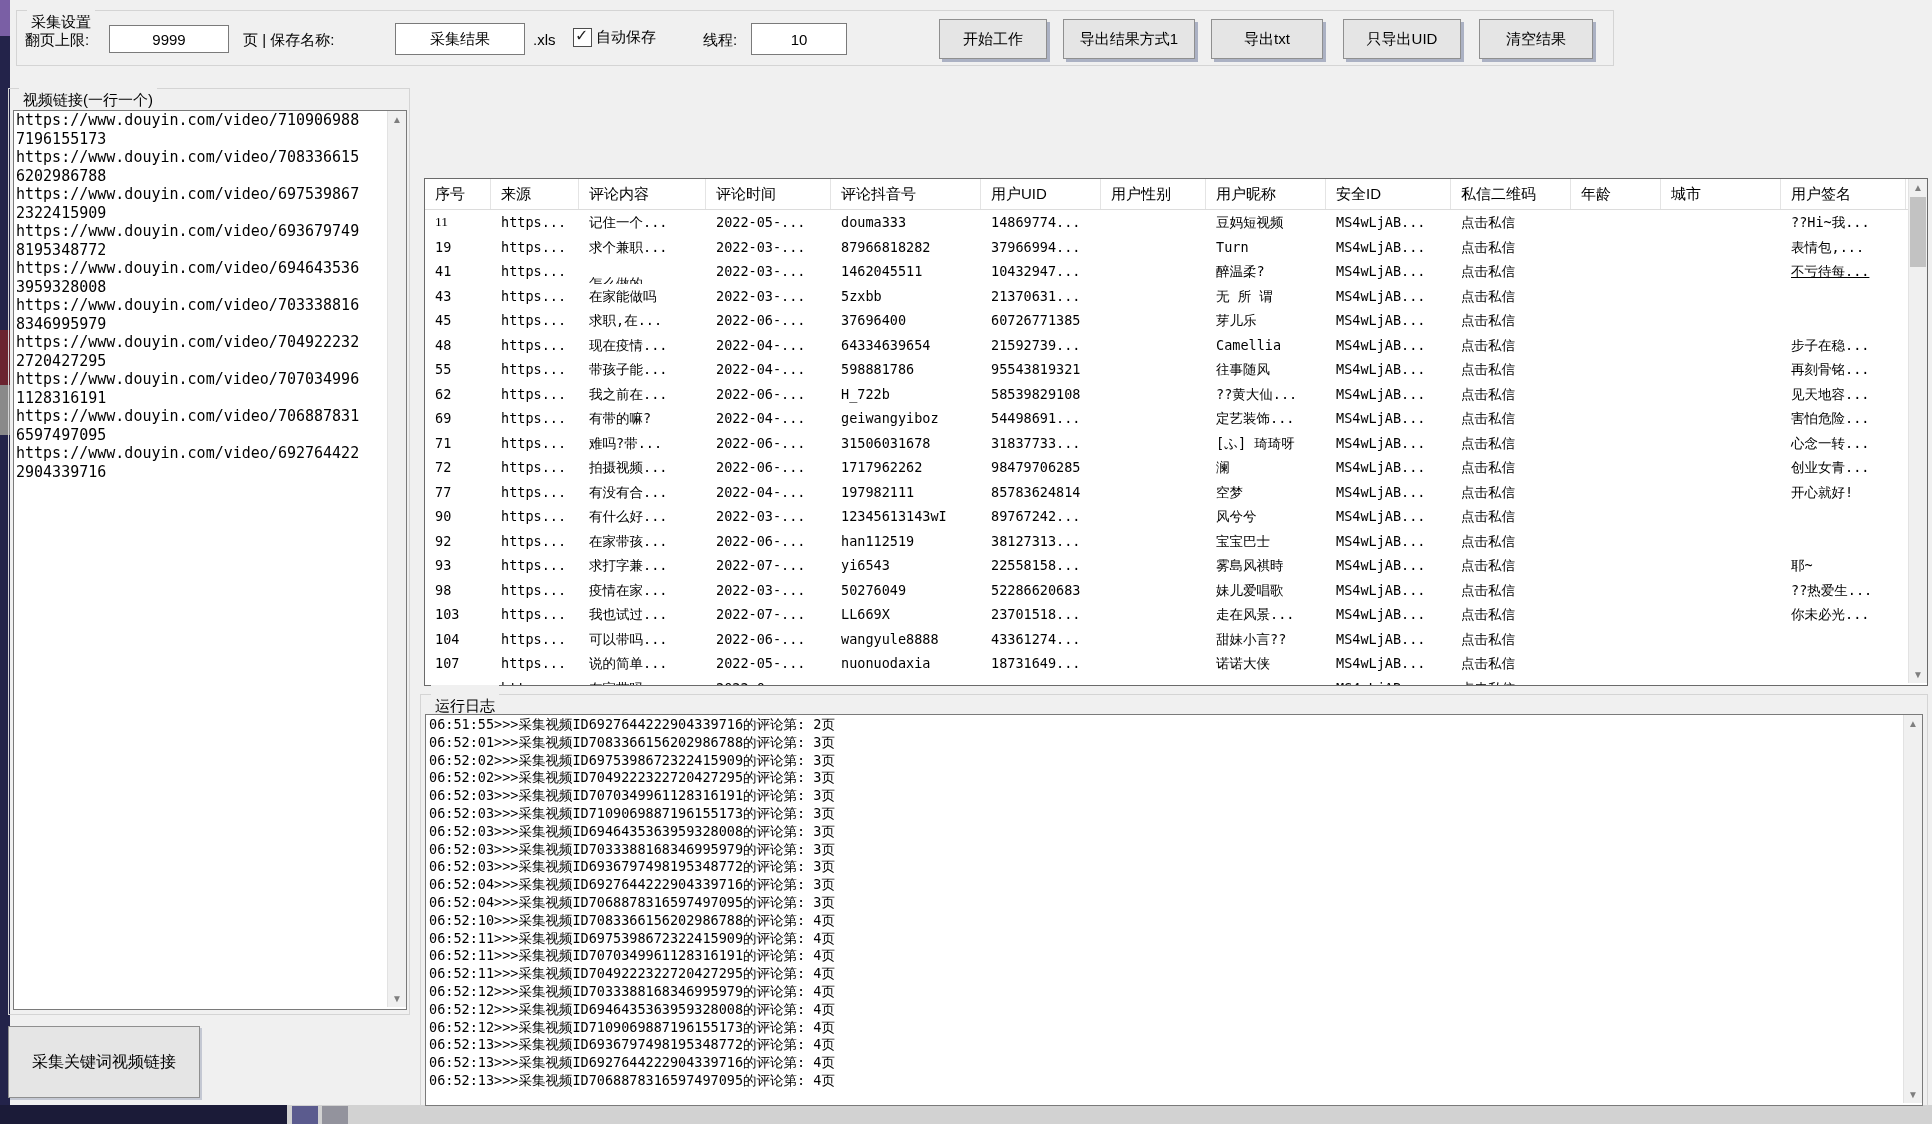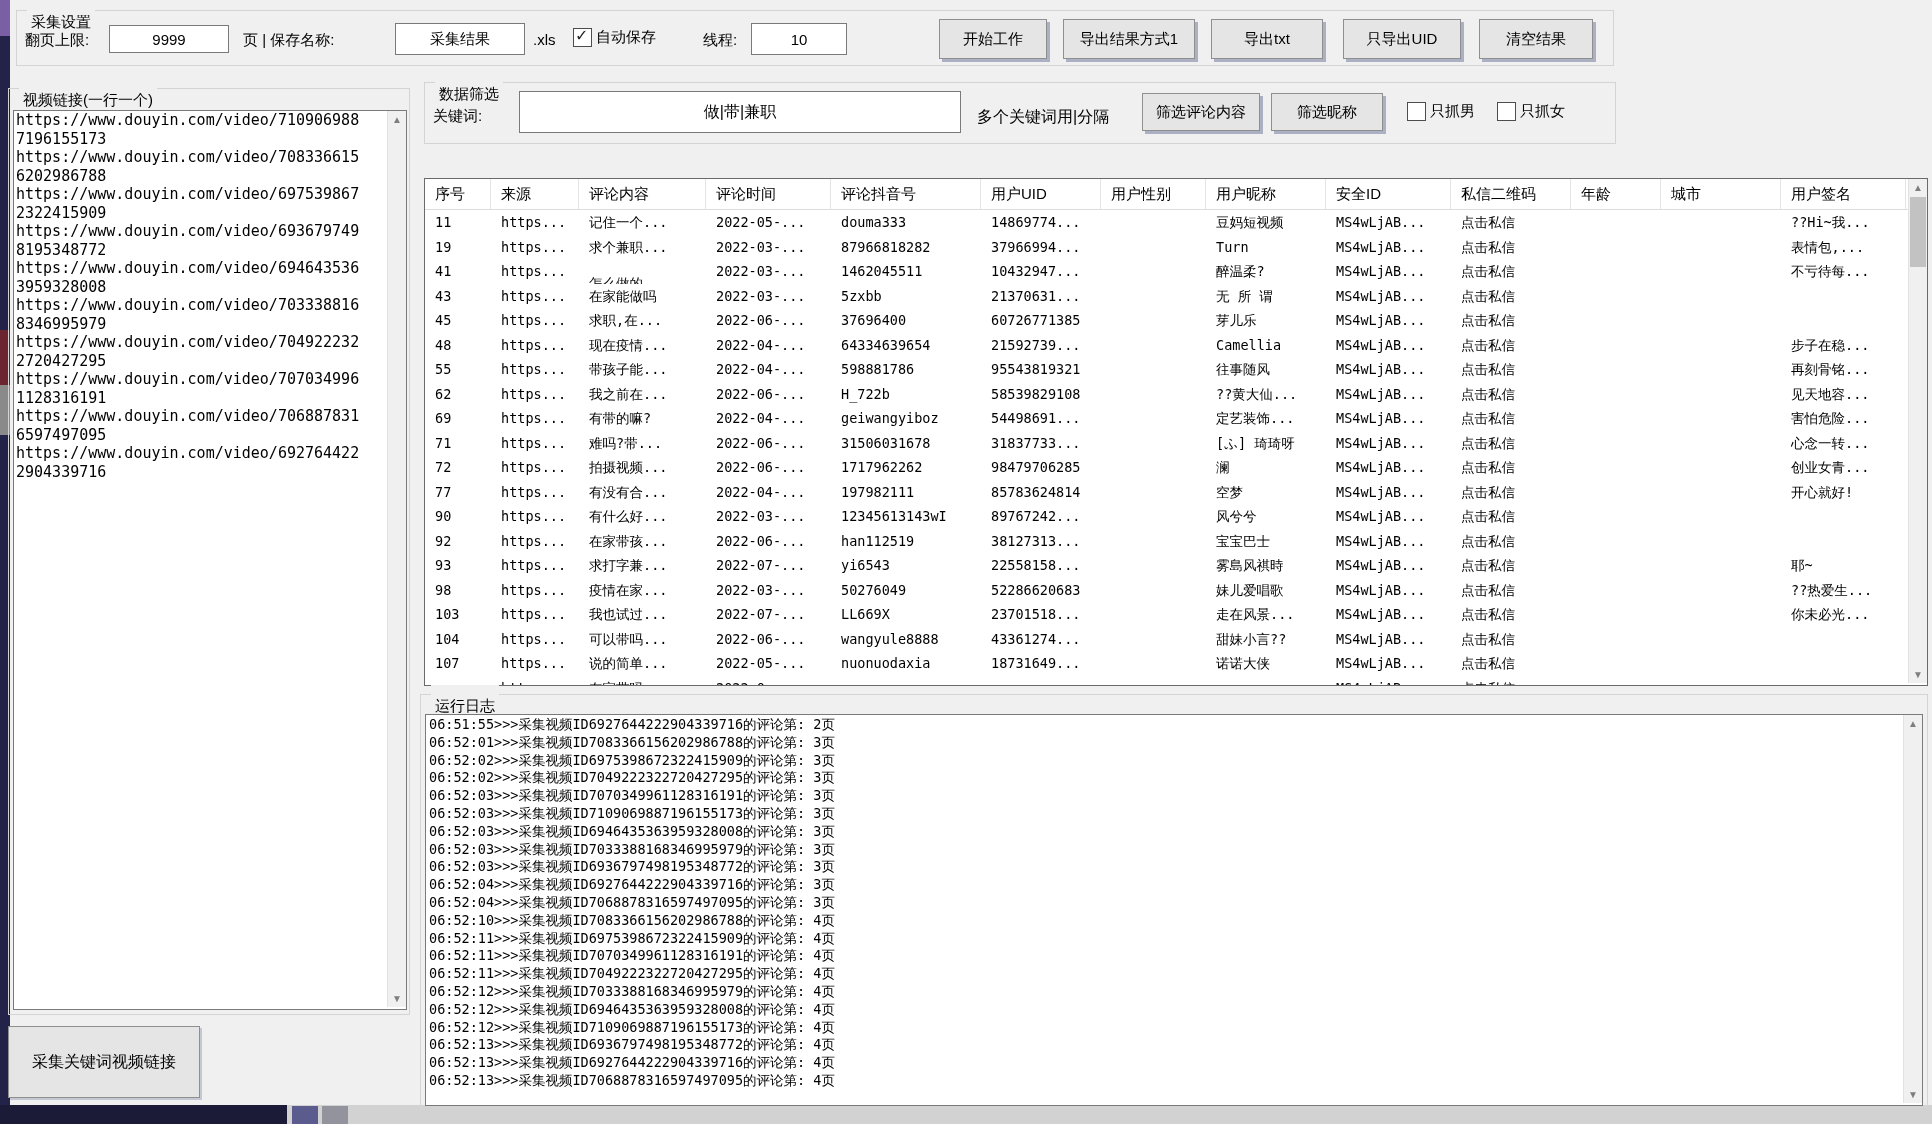--- a/index.html
+++ b/index.html
@@ -95,56 +95,40 @@
 https://www.douyin.com/video/6927644222904339716</div>
       <div class="sbv" style="right:0;top:0;height:896px;">
         <div class="sb-btn" style="top:0;">▲</div>
         <div class="sb-btn" style="bottom:0;">▼</div>
       </div>
     </div>
   </div>
 
   <div class="btn flat" style="left:8px;top:1026px;width:190px;height:70px;font-size:16px;">采集关键词视频链接</div>
 
-  <div class="group" style="left:424px;top:82px;width:1190px;height:60px;">
-    <span class="legend">数据筛选</span>
-    <span class="lbl" style="left:8px;top:24px;">关键词:</span>
-    <div class="tb" style="left:94px;top:8px;width:440px;height:40px;font-size:16px;">做|带|兼职</div>
-    <span class="lbl" style="left:552px;top:24px;font-size:16px;">多个关键词用|分隔</span>
-    <div class="btn" style="left:717px;top:10px;width:116px;height:36px;">筛选评论内容</div>
-    <div class="btn" style="left:846px;top:10px;width:110px;height:36px;">筛选昵称</div>
-    <div class="cb" style="left:982px;top:19px;">
-      <span class="box"></span>
-      <span>只抓男</span>
-    </div>
-    <div class="cb" style="left:1072px;top:19px;">
-      <span class="box"></span>
-      <span>只抓女</span>
-    </div>
-  </div>
 
   <div id="tbl">
     <div id="thead">
         <div class="th" style="width: 66px;">序号</div>
         <div class="th" style="width: 88px;">来源</div>
         <div class="th" style="width: 127px;">评论内容</div>
         <div class="th" style="width: 125px;">评论时间</div>
         <div class="th" style="width: 150px;">评论抖音号</div>
         <div class="th" style="width: 120px;">用户UID</div>
         <div class="th" style="width: 105px;">用户性别</div>
         <div class="th" style="width: 120px;">用户昵称</div>
         <div class="th" style="width: 125px;">安全ID</div>
         <div class="th" style="width: 120px;">私信二维码</div>
         <div class="th" style="width: 90px;">年龄</div>
         <div class="th" style="width: 120px;">城市</div>
         <div class="th" style="width: 125px;">用户签名</div>
       </div>
     <div id="tbody">
         <div class="tr">
-          <div class="td" style="width: 66px;">11</div>
+          <div class="td" style="width: 66px; font-family: Liberation Serif, serif;">11</div>
           <div class="td" style="width: 88px;">https...</div>
           <div class="td" style="width: 127px;">记住一个...</div>
           <div class="td" style="width: 125px;">2022-05-...</div>
           <div class="td" style="width: 150px;">douma333</div>
           <div class="td" style="width: 120px;">14869774...</div>
           <div class="td" style="width: 105px;"></div>
           <div class="td" style="width: 120px;">豆妈短视频</div>
           <div class="td" style="width: 125px;">MS4wLjAB...</div>
           <div class="td" style="width: 120px;">点击私信</div>
           <div class="td" style="width: 90px;"></div>
@@ -172,21 +156,21 @@
           <div class="td" style="width: 127px; margin-top: 12px;">怎么做的...</div>
           <div class="td" style="width: 125px;">2022-03-...</div>
           <div class="td" style="width: 150px;">1462045511</div>
           <div class="td" style="width: 120px;">10432947...</div>
           <div class="td" style="width: 105px;"></div>
           <div class="td" style="width: 120px;">醉温柔?</div>
           <div class="td" style="width: 125px;">MS4wLjAB...</div>
           <div class="td" style="width: 120px;">点击私信</div>
           <div class="td" style="width: 90px;"></div>
           <div class="td" style="width: 120px;"></div>
-          <div class="td" style="width: 125px;">不亏待每...</div>
+          <div class="td" style="width: 125px; text-decoration: underline;">不亏待每...</div>
         </div>
         <div class="tr">
           <div class="td" style="width: 66px;">43</div>
           <div class="td" style="width: 88px;">https...</div>
           <div class="td" style="width: 127px;">在家能做吗</div>
           <div class="td" style="width: 125px;">2022-03-...</div>
           <div class="td" style="width: 150px;">5zxbb</div>
           <div class="td" style="width: 120px;">21370631...</div>
           <div class="td" style="width: 105px;"></div>
           <div class="td" style="width: 120px;">无 所 谓</div>

